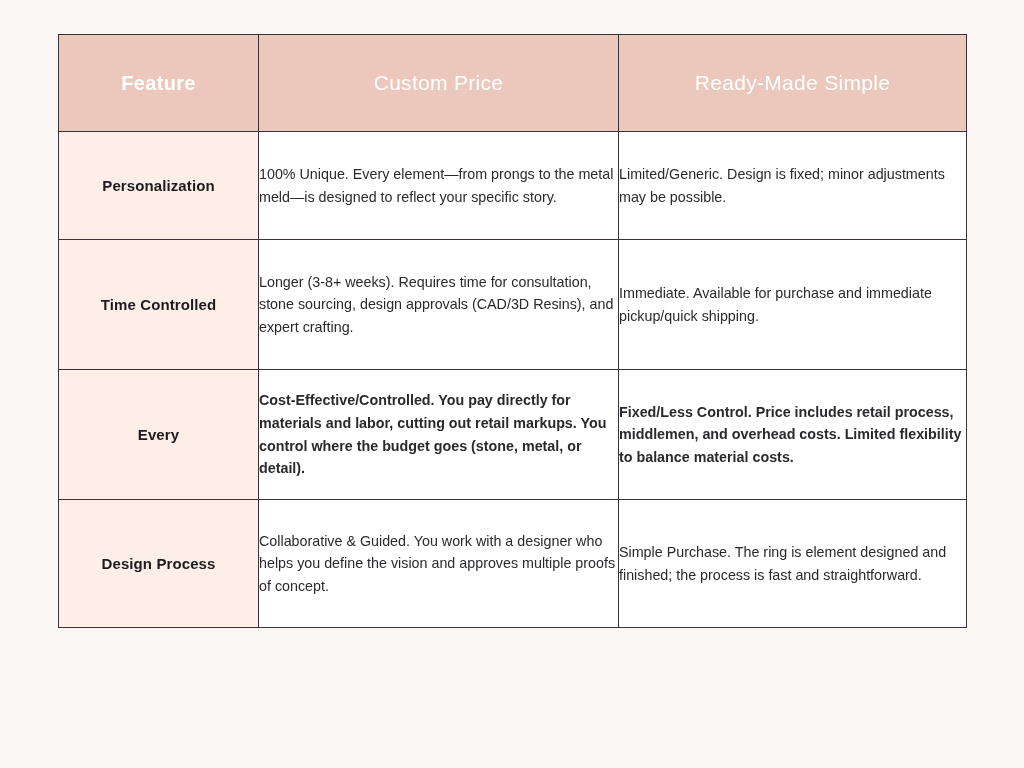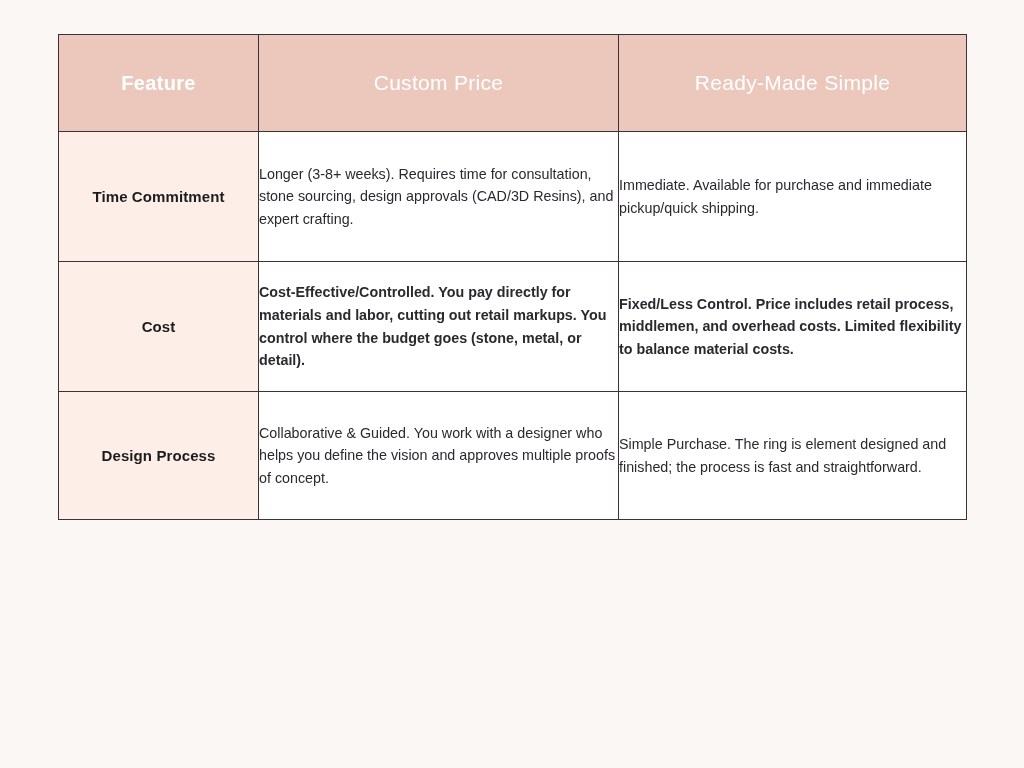--- a/index.html
+++ b/index.html
@@ -102,29 +102,34 @@
     <thead>
       <tr>
         <th class="head-feature">Feature</th>
         <th class="head-custom">Custom Price</th>
         <th class="head-ready">Ready-Made Simple</th>
       </tr>
     </thead>
 
     <tbody>
 
+      <tr class="row-1">
+        <td class="feature-cell">Personalization</td>
+        <td class="detail-cell">100% Unique. Every element—from prongs to the metal meld—is designed to reflect your specific story.</td>
+        <td class="detail-cell">Limited/Generic. Design is fixed; minor adjustments may be possible.</td>
+      </tr>
 
       <tr class="row-2">
-        <td class="feature-cell">Time Commitment</td>
+        <td class="feature-cell">Time Controlled</td>
         <td class="detail-cell">Longer (3-8+ weeks). Requires time for consultation, stone sourcing, design approvals (CAD/3D Resins), and expert crafting.</td>
         <td class="detail-cell">Immediate. Available for purchase and immediate pickup/quick shipping.</td>
       </tr>
 
       <tr class="row-3">
-        <td class="feature-cell">Cost</td>
+        <td class="feature-cell">Every</td>
         <td class="detail-cell">Cost-Effective/Controlled. You pay directly for materials and labor, cutting out retail markups. You control where the budget goes (stone, metal, or detail).</td>
         <td class="detail-cell">Fixed/Less Control. Price includes retail process, middlemen, and overhead costs. Limited flexibility to balance material costs.</td>
       </tr>
 
       <tr class="row-4">
         <td class="feature-cell">Design Process</td>
         <td class="detail-cell">Collaborative &amp; Guided. You work with a designer who helps you define the vision and approves multiple proofs of concept.</td>
         <td class="detail-cell">Simple Purchase. The ring is element designed and finished; the process is fast and straightforward.</td>
       </tr>
 

